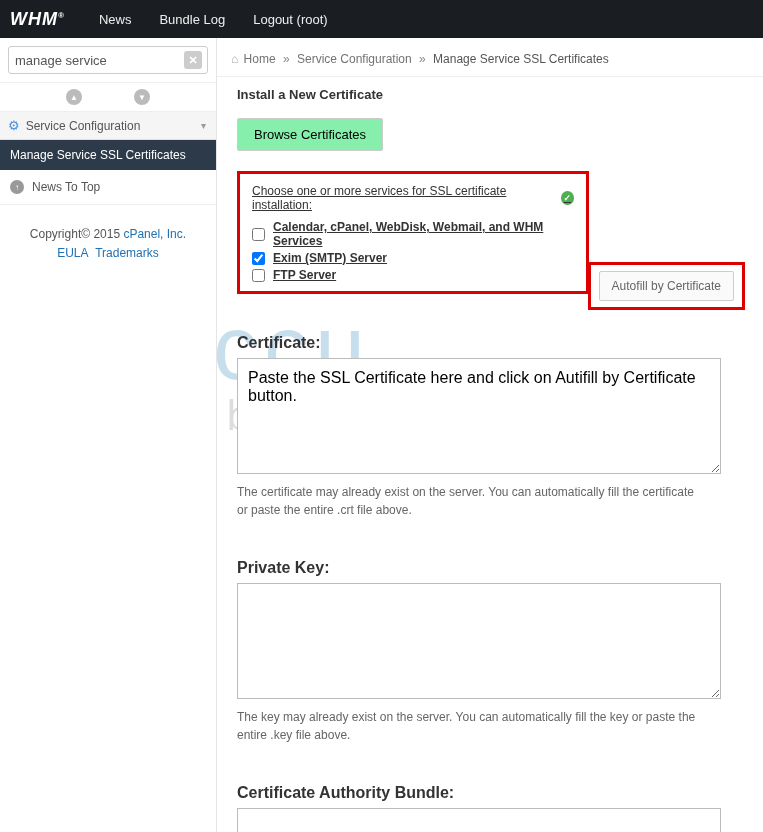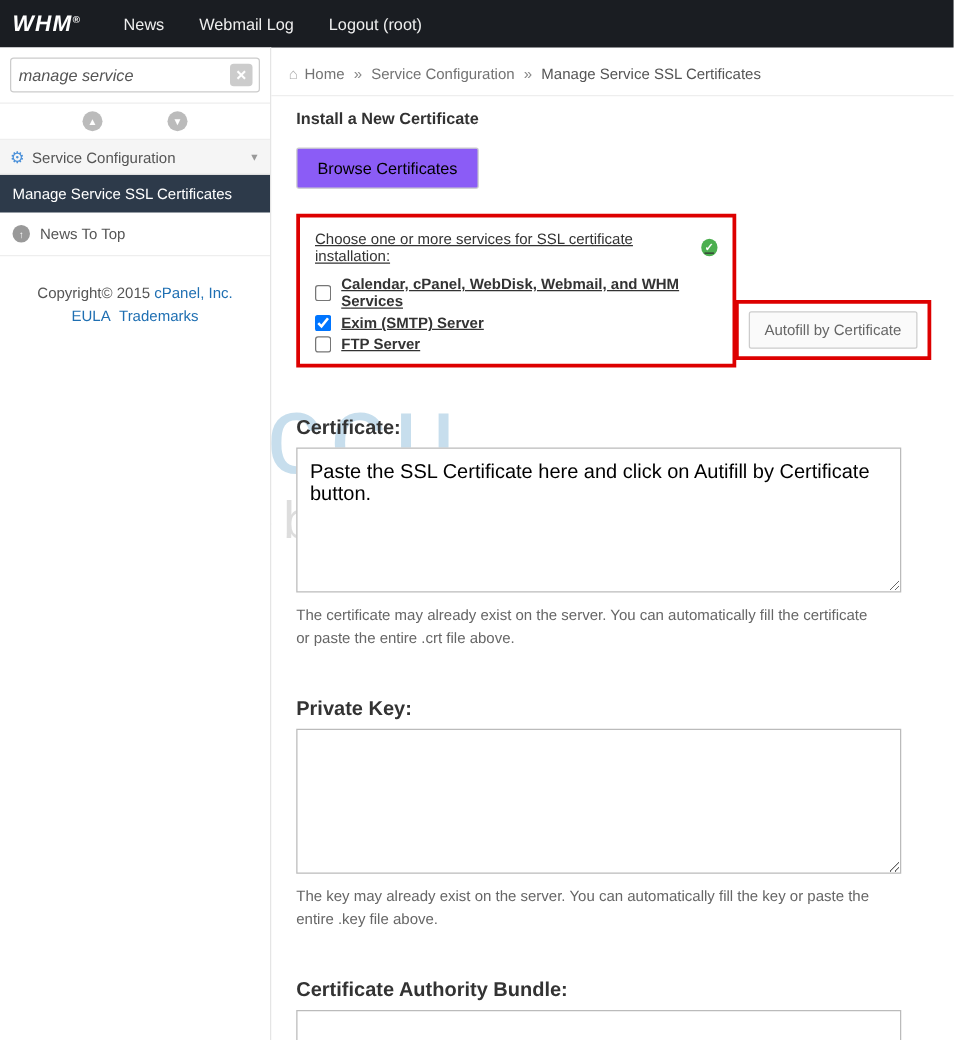--- a/index.html
+++ b/index.html
@@ -10,21 +10,21 @@
   .logo { color: #fff; font-weight: bold; font-style: italic; font-size: 18px; letter-spacing: 1px; margin-right: 20px; font-family: Liberation Sans, sans-serif; }
   .logo .reg { font-size: 8px; vertical-align: super; }
   .topnav a { color: #eee; text-decoration: none; font-size: 13px; margin: 0 14px; }
   
   
   .layout { display: flex; }
   .sidebar { width: 217px; background: #fff; border-right: 1px solid #e5e5e5; min-height: 794px; }
   
   
   .search-wrap { padding: 8px; border-bottom: 1px solid #eee; position: relative; }
-  .search-input { width: 100%; height: 28px; border: 1px solid #ccc; border-radius: 3px; padding: 4px 30px 4px 6px; font-size: 13px; font-style: italic; color: #555; }
+  .search-input { width: 100%; height: 28px; border: 1px solid #ccc; border-radius: 3px; padding: 4px 30px 4px 6px; font-size: 13px; color: #555; }
   .search-clear { position: absolute; right: 14px; top: 13px; width: 18px; height: 18px; background: #ccc; border-radius: 3px; display: flex; align-items: center; justify-content: center; color: #fff; font-size: 11px; cursor: pointer; font-weight: bold; }
   
   
   .arrow-row { display: flex; justify-content: space-around; padding: 6px 40px; border-bottom: 1px solid #eee; }
   .arrow-btn { width: 16px; height: 16px; background: #bbb; border-radius: 50%; display: flex; align-items: center; justify-content: center; color: #fff; font-size: 8px; cursor: pointer; }
   
   
   .nav-header { background: #f5f5f5; border-bottom: 1px solid #e0e0e0; padding: 6px 8px; display: flex; align-items: center; color: #555; position: relative; }
   .nav-header .gear { color: #4a90d9; margin-right: 6px; font-size: 13px; }
   .nav-header .chev { position: absolute; right: 10px; color: #999; font-size: 10px; }
@@ -41,48 +41,48 @@
   .main { flex: 1; padding: 0; }
   .breadcrumb { padding: 14px 14px 10px; color: #888; font-size: 12px; border-bottom: 1px solid #eee; }
   .breadcrumb a { color: #737373; text-decoration: none; }
   .breadcrumb .sep { margin: 0 4px; }
   .breadcrumb .home-icon { color: #aaa; margin-right: 2px; }
   .breadcrumb .current { color: #555; }
   
   .content { padding: 10px 20px; position: relative; }
   .page-title { font-weight: bold; font-size: 13px; margin-bottom: 16px; }
   
-  .browse-btn { border: 1px solid #ccc; background: #8b5cf6; padding: 8px 16px; font-size: 13px; cursor: pointer; border-radius: 2px; }
+  .browse-btn { border: 1px solid #ccc; background: #86efac; padding: 8px 16px; font-size: 13px; cursor: pointer; border-radius: 2px; }
   
   .services-box { border: 3px solid #d00; padding: 10px 12px 6px; margin-top: 20px; width: 352px; text-decoration: underline; }
   .services-prompt { margin-bottom: 8px; display: flex; align-items: center; }
   .check-circle { width: 14px; height: 14px; background: #4caf50; border-radius: 50%; display: inline-flex; align-items: center; justify-content: center; color: #fff; font-size: 9px; margin-left: 8px; font-weight: bold; }
   .service-row { display: flex; align-items: center; margin: 3px 0; }
   .service-row input { margin-right: 8px; }
   .service-row label { font-weight: bold; font-size: 12px; }
   
-  .autofill-box { border: 3px solid #d00; padding: 6px 8px; display: inline-block; position: absolute; right: 18px; top: 163px; }
+  .autofill-box { border: 3px solid #d00; padding: 6px 8px; display: inline-block; position: absolute; right: 18px; top: 185px; }
   .autofill-btn { border: 1px solid #ccc; background: #fafafa; padding: 7px 12px; font-size: 12px; color: #666; cursor: pointer; border-radius: 2px; }
   
   .field-label { font-weight: bold; font-size: 16px; margin-top: 40px; margin-bottom: 6px; display: block; }
   .textarea { width: 484px; height: 116px; border: 1px solid #bbb; font-family: Arial; font-size: 16px; padding: 10px; resize: both; }
   .help-text { font-size: 12px; color: #666; margin-top: 6px; max-width: 470px; line-height: 1.5; }
   
   
   .watermark { position: absolute; top: 220px; left: -60px; width: 620px; opacity: 0.28; pointer-events: none; z-index: -1; }
   .wm-text1 { font-family: Arial; font-size: 90px; font-weight: 300; color: #3a8dbf; letter-spacing: 6px; }
   .wm-text2 { font-family: Arial; font-size: 42px; font-weight: 300; color: #888; letter-spacing: 8px; margin-top: -8px; }
 </style>
 </head>
 <body>
 
 <div class="topnav">
   <span class="logo"><span>WHM</span><span class="reg">®</span></span>
   <a href="#">News</a>
-  <a href="#">Webmail Log</a>
+  <a href="#">Bundle Log</a>
   <a href="#">Logout (root)</a>
 </div>
 
 <div class="layout">
   <div class="sidebar">
     <div class="search-wrap">
       <input class="search-input" value="manage service" style="">
       <span class="search-clear">✕</span>
     </div>
     <div class="arrow-row">

